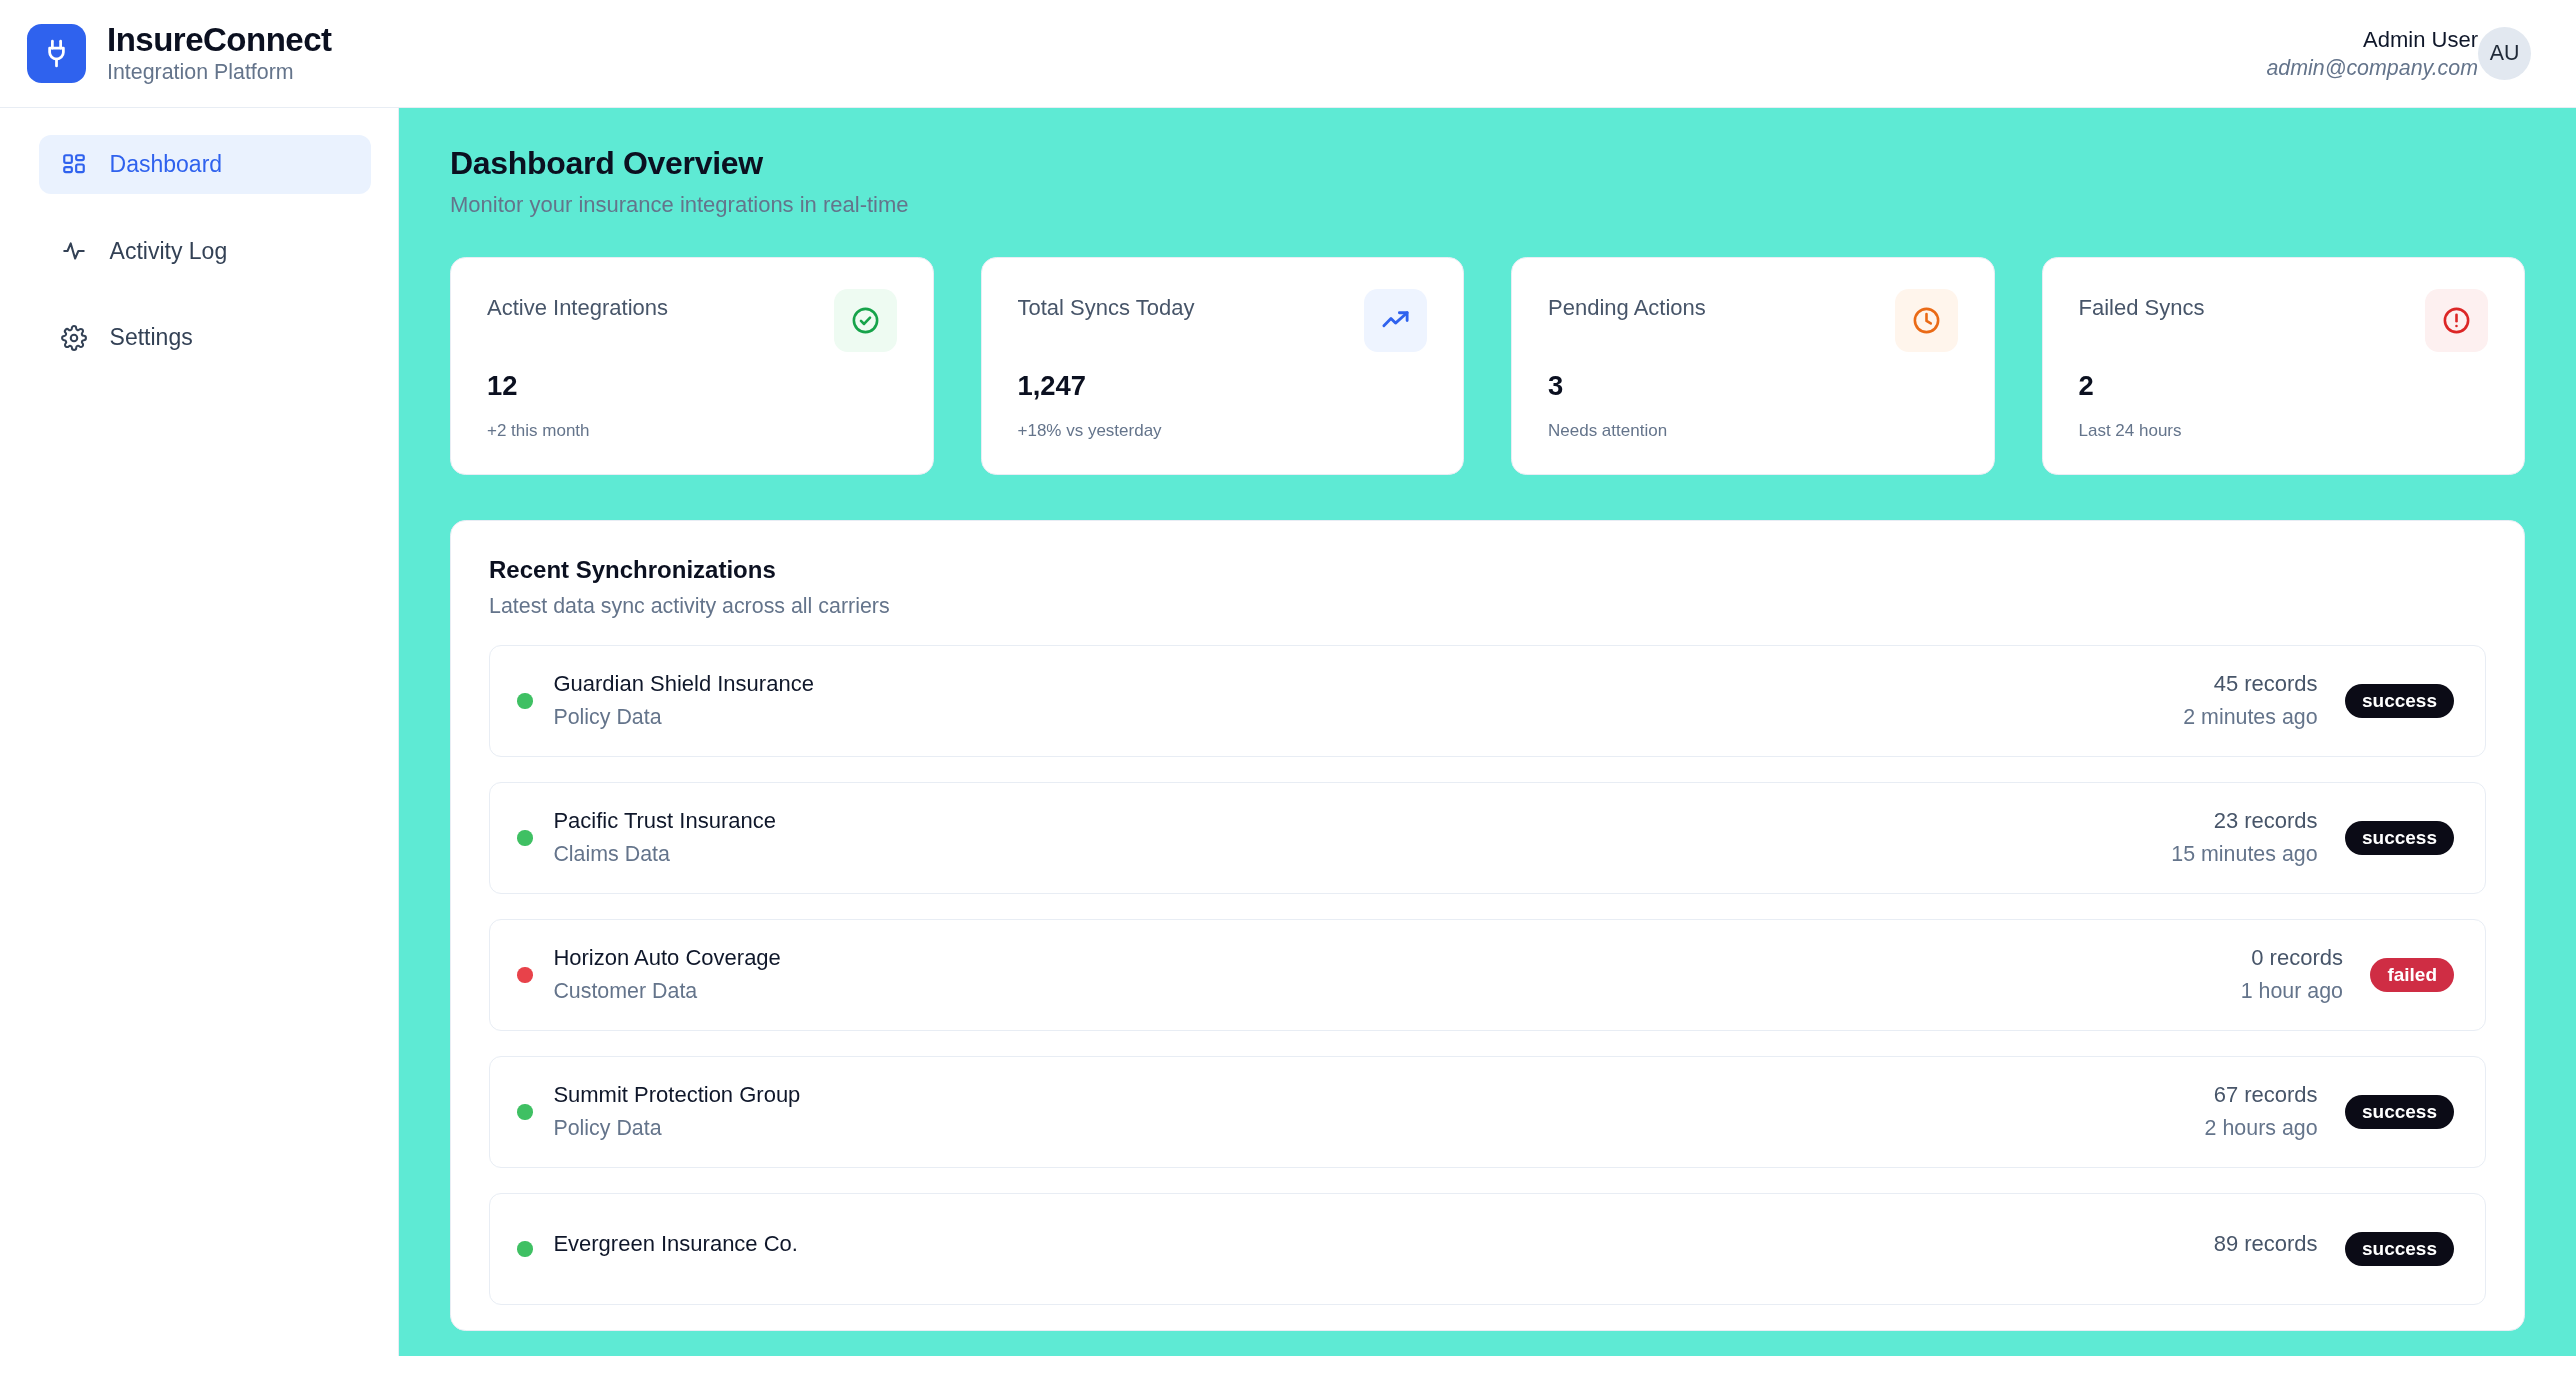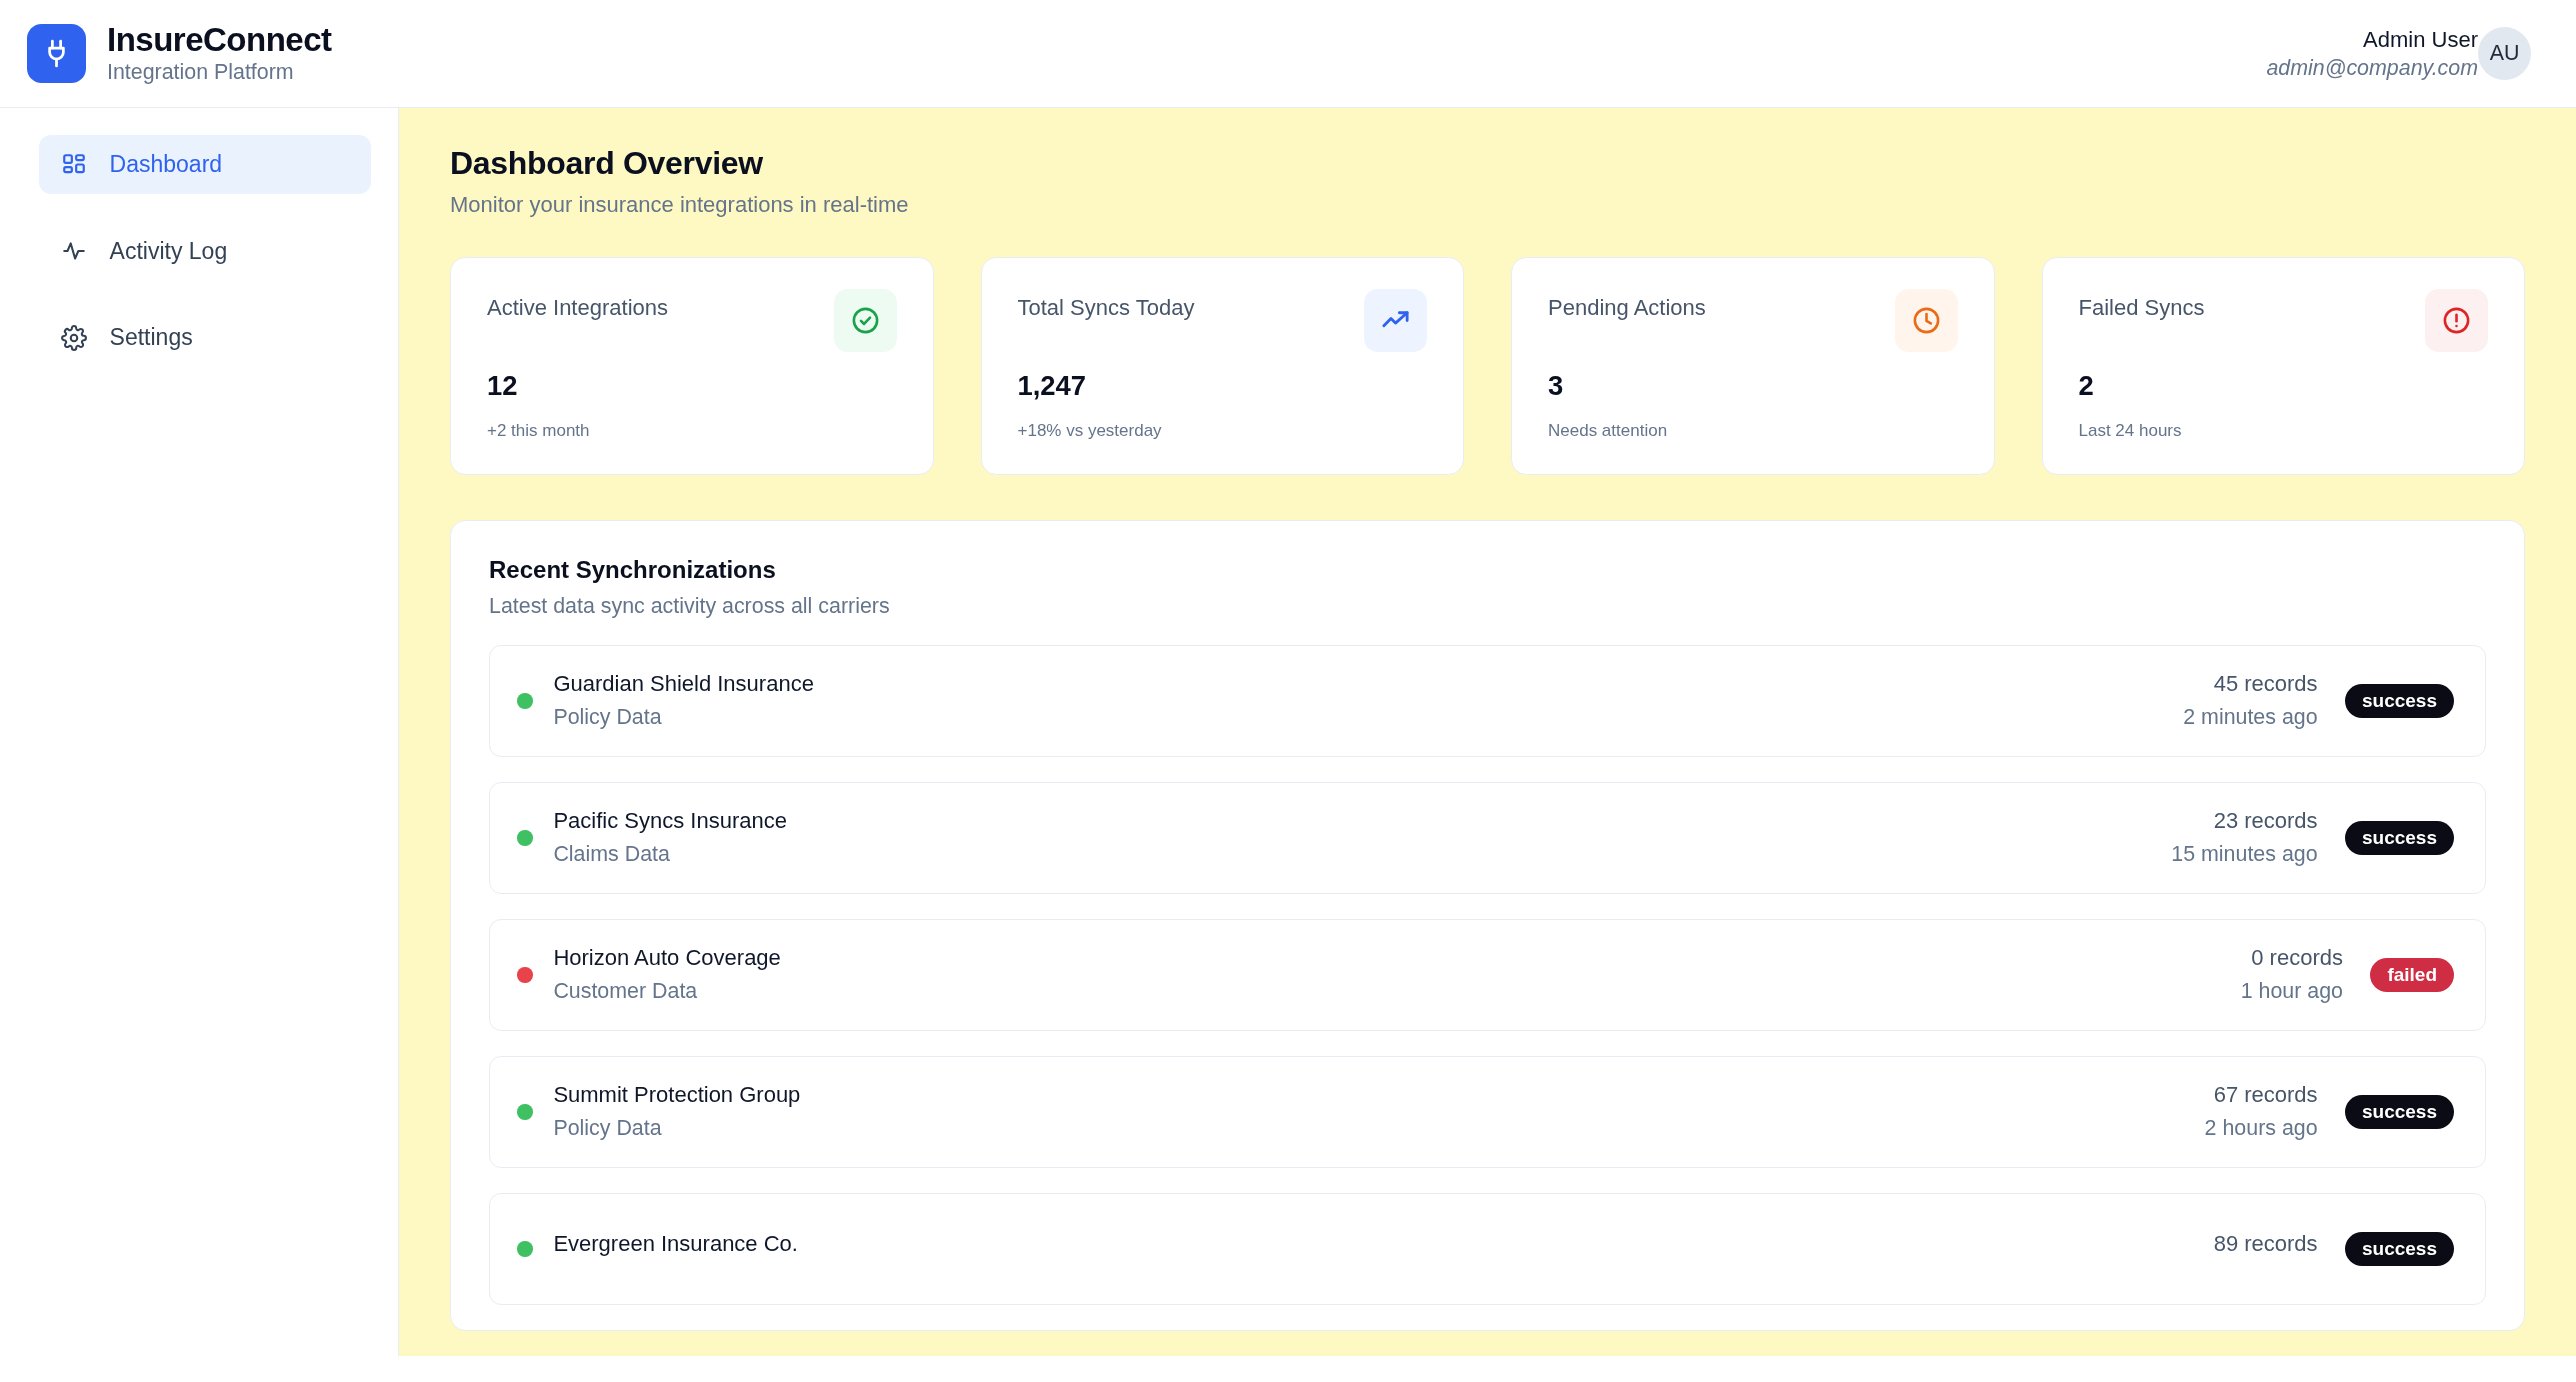--- a/index.html
+++ b/index.html
@@ -131,21 +131,21 @@
     display: flex;
     align-items: center;
     justify-content: center;
     flex: none;
   }
   .nav-ico svg { display: block; }
 
   
   .main {
     flex: 1;
-    background: #fef9c3;
+    background: #5eead4;
     padding: 38px 51px 0 51px;
     overflow: hidden;
   }
 
   .page-title {
     font-size: 32px;
     font-weight: bold;
     color: #0b1020;
     letter-spacing: -0.3px;
     line-height: 1.1;
@@ -446,21 +446,21 @@
               <div class="sync-time">2 minutes ago</div>
             </div>
             <span class="badge success">success</span>
           </div>
         </div>
 
         <div class="sync-row">
           <div class="sync-left">
             <span class="dot" style="background:#3fc063"></span>
             <div>
-              <div class="sync-name">Pacific Syncs Insurance</div>
+              <div class="sync-name">Pacific Trust Insurance</div>
               <div class="sync-type">Claims Data</div>
             </div>
           </div>
           <div class="sync-right">
             <div class="sync-nums">
               <div class="sync-records">23 records</div>
               <div class="sync-time">15 minutes ago</div>
             </div>
             <span class="badge success">success</span>
           </div>

